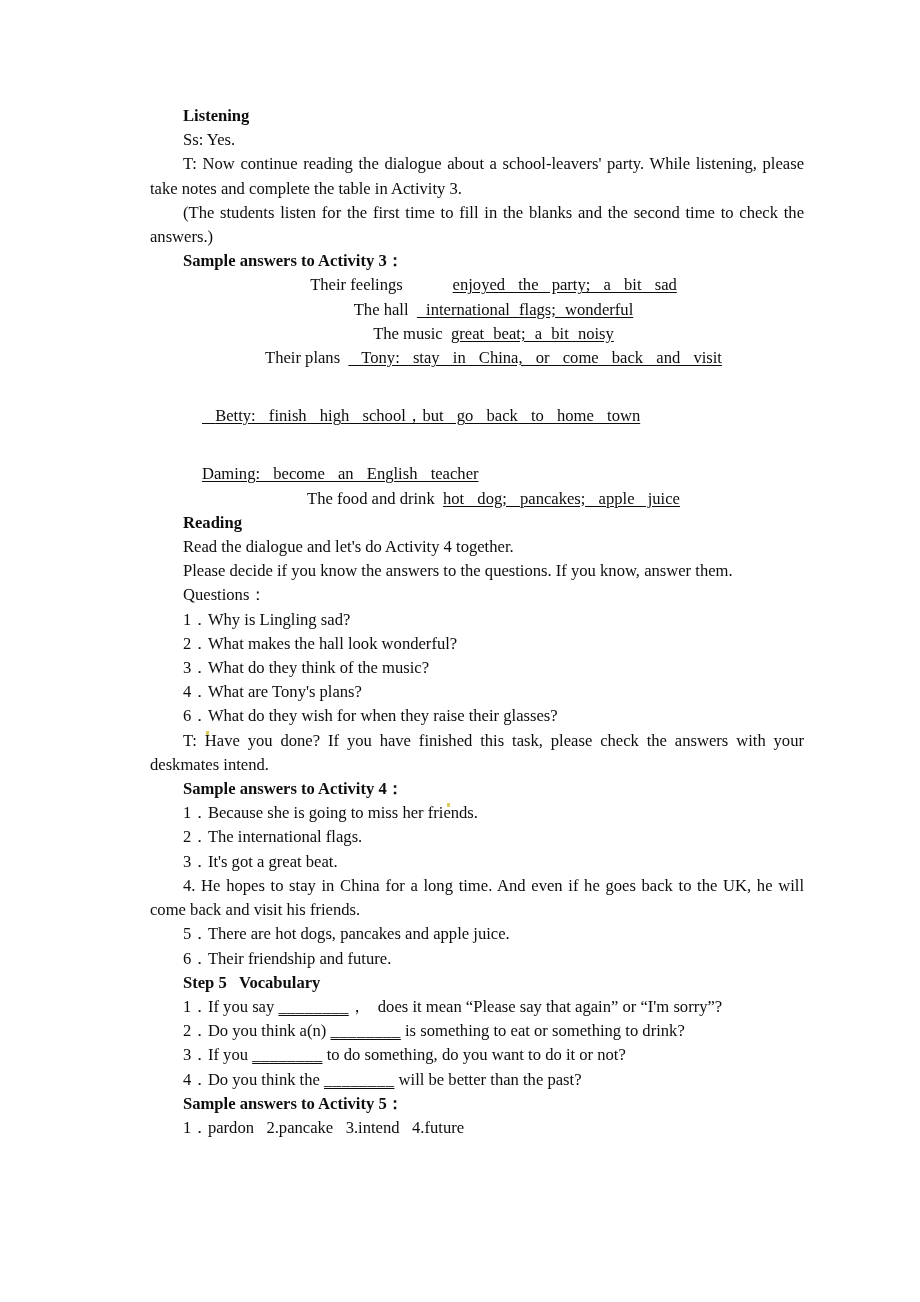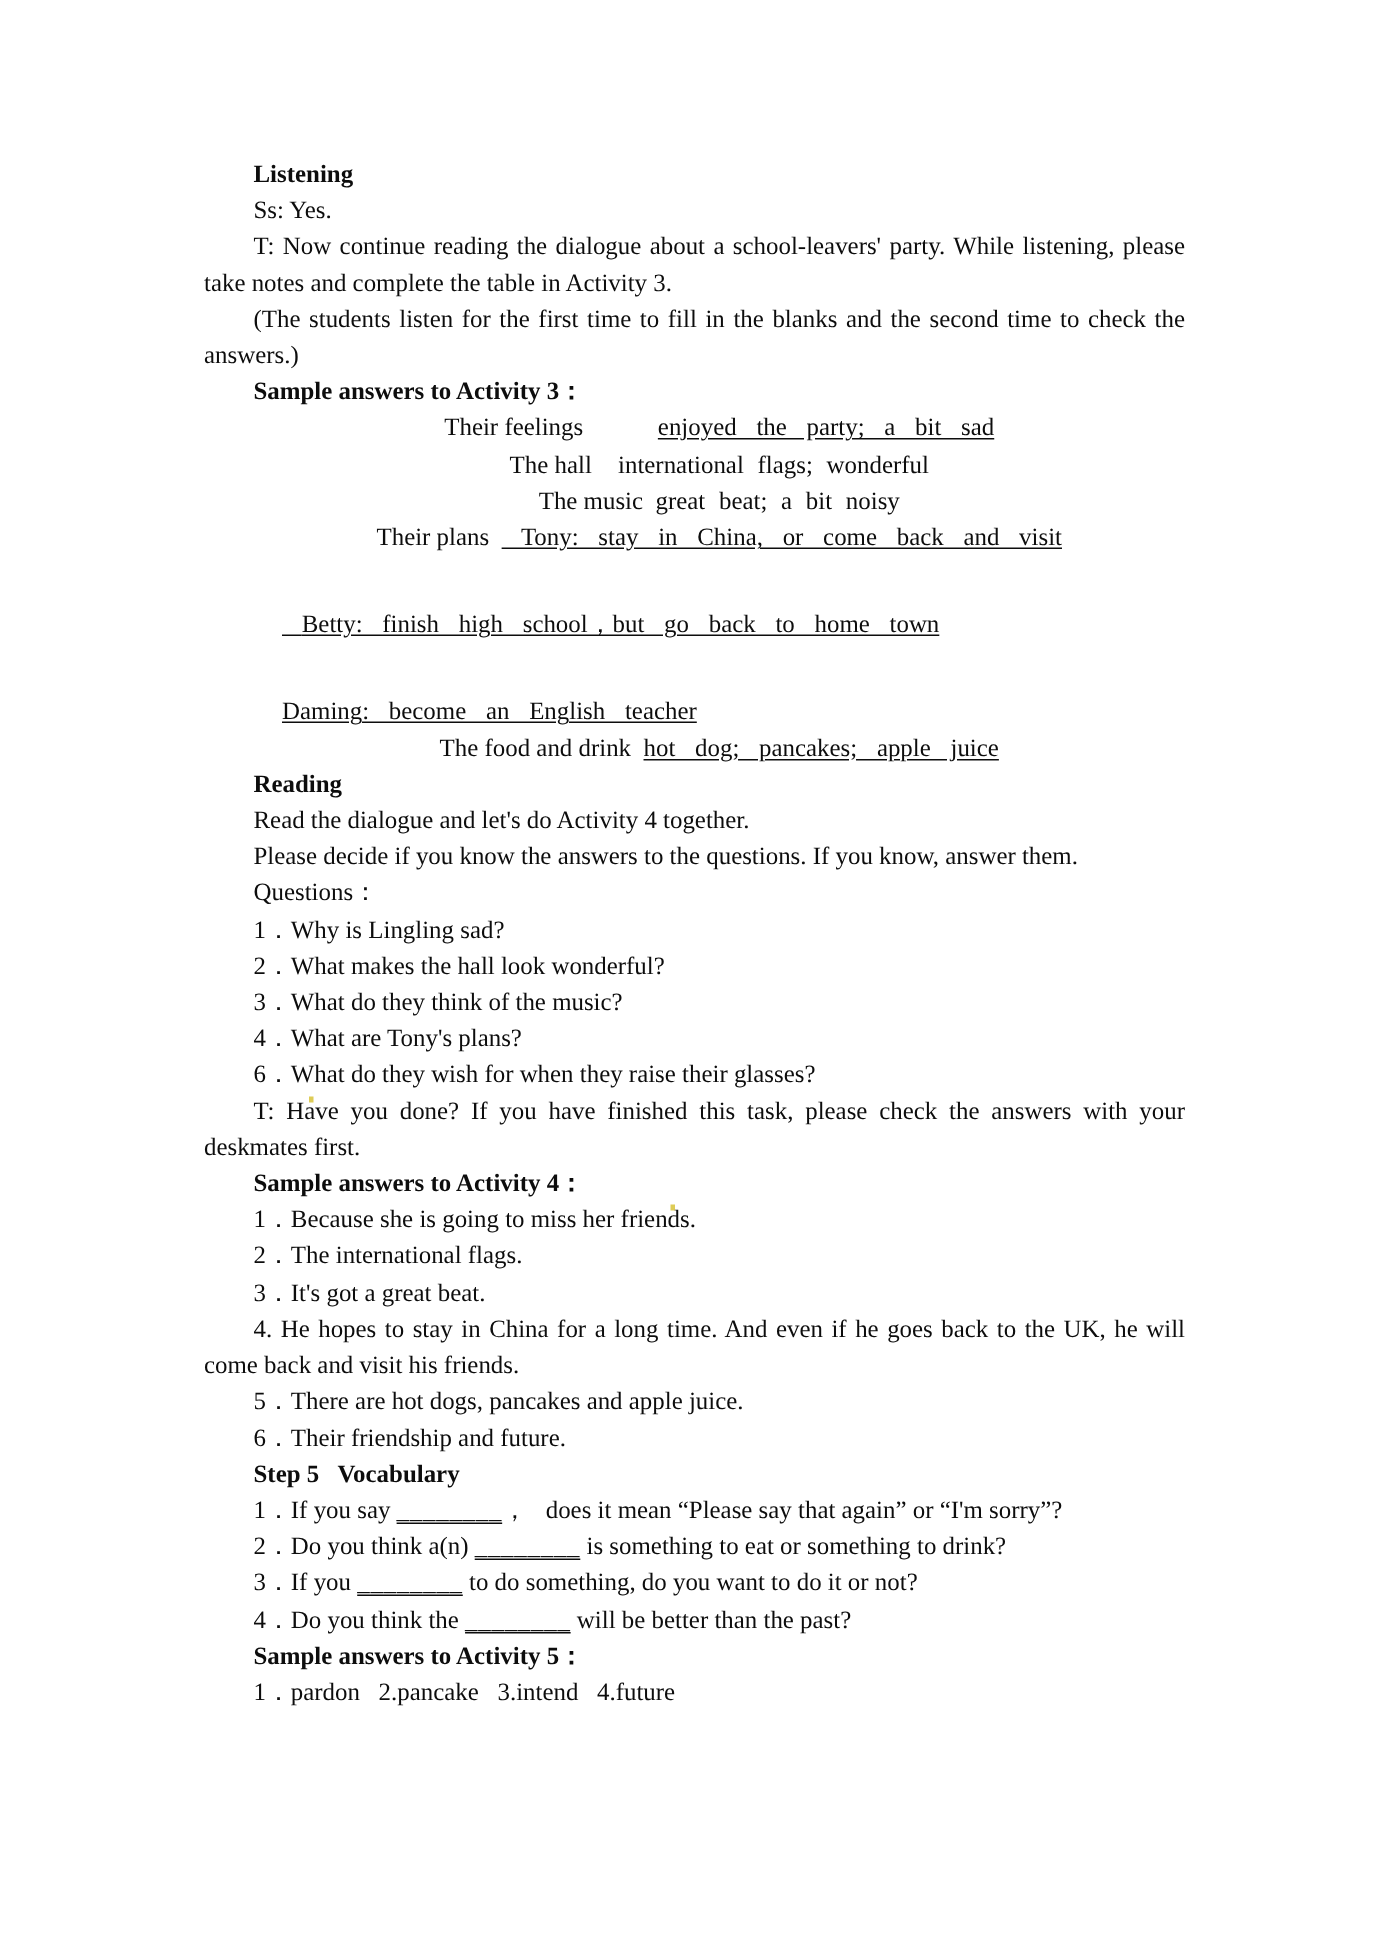--- a/index.html
+++ b/index.html
@@ -12,21 +12,21 @@
     position: relative;
     width: 920px;
     height: 1302px;
     background: #ffffff;
     overflow: hidden;
     font-family: "Liberation Serif", "DejaVu Serif", serif;
     color: #0d0d0d;
   }
   .content {
     position: absolute;
-    left: 136px;
+    left: 150px;
     top: 104px;
     width: 654px;
   }
   
   .ln {
     font-size: 16.6px;
     line-height: 24.2px;
     margin: 0;
     white-space: pre-wrap;
     -webkit-font-smoothing: none;
@@ -51,20 +51,21 @@
     text-indent: 33px;
     text-align: center;
   }
   
   .row2 {
     text-indent: 52px;
     margin-top: 34px;
   }
   
   .uline {
+    text-decoration: underline;
     text-underline-offset: 2px;
     word-spacing: 5px;
   }
   .uwide {
     text-decoration: underline;
     text-underline-offset: 2px;
     word-spacing: 9px;
   }
   
   .blank {
@@ -113,21 +114,21 @@
     <p class="ln ind">Read the dialogue and let's do Activity 4 together.</p>
     <p class="ln ind">Please decide if you know the answers to the questions. If you know, answer them.</p>
     <p class="ln ind">Questions：</p>
 
     <p class="ln ind">1．Why is Lingling sad?</p>
     <p class="ln ind">2．What makes the hall look wonderful?</p>
     <p class="ln ind">3．What do they think of the music?</p>
     <p class="ln ind">4．What are Tony's plans?</p>
     <p class="ln ind">6．What do they wish for when they raise their glasses?</p>
 
-    <p class="ln just">T: Have you done? If you have finished this task, please check the answers with your deskmates first.</p>
+    <p class="ln just">T: Have you done? If you have finished this task, please check the answers with your deskmates intend.</p>
 
     <p class="ln hd">Sample answers to Activity 4：</p>
     <p class="ln ind">1．Because she is going to miss her friends.</p>
     <p class="ln ind">2．The international flags.</p>
     <p class="ln ind">3．It's got a great beat.</p>
     <p class="ln just">4. He hopes to stay in China for a long time. And even if he goes back to the UK, he will come back and visit his friends.</p>
     <p class="ln ind">5．There are hot dogs, pancakes and apple juice.</p>
     <p class="ln ind">6．Their friendship and future.</p>
 
     <p class="ln hd">Step 5   Vocabulary</p>

